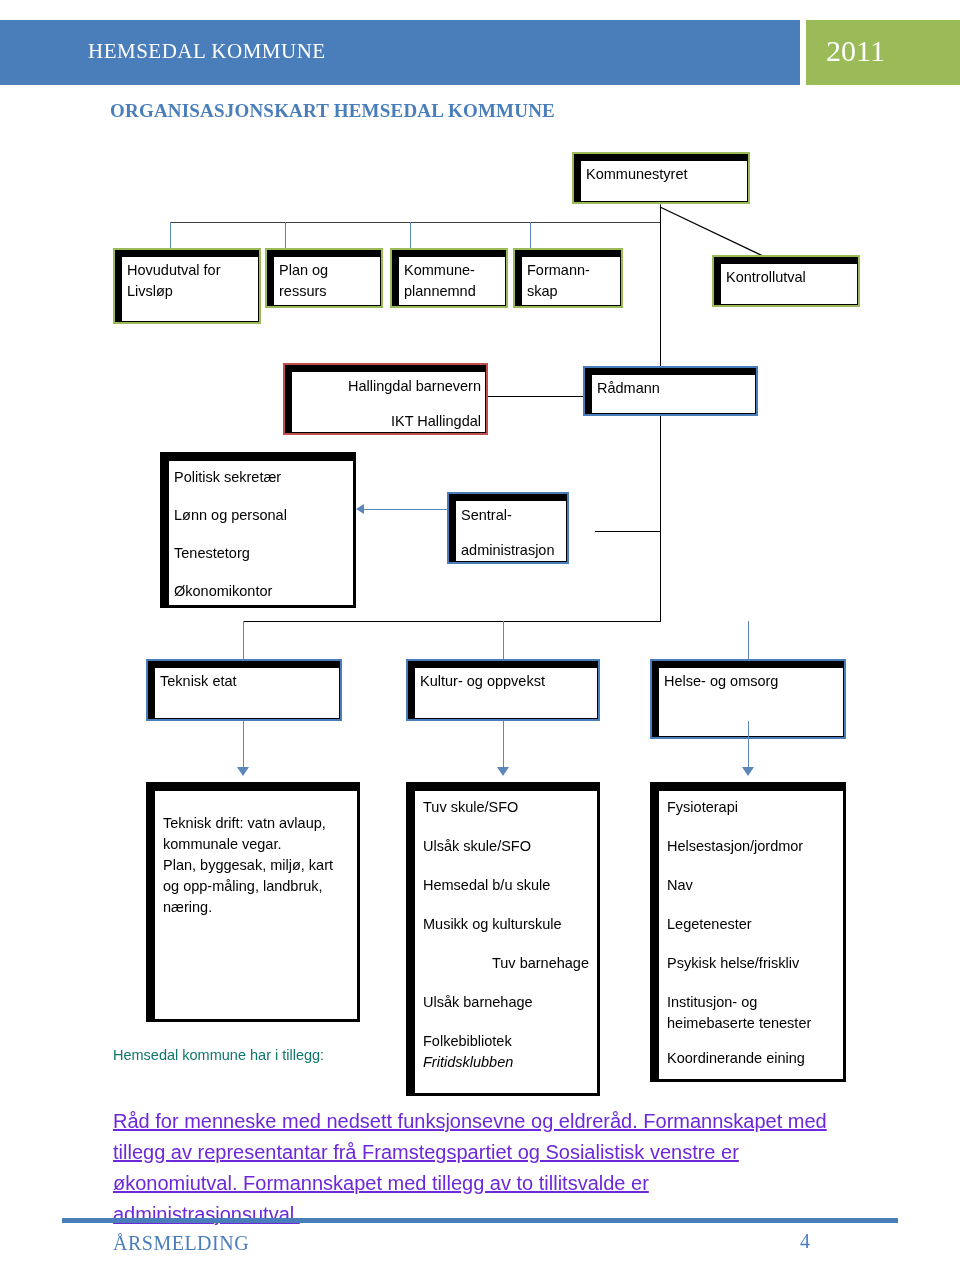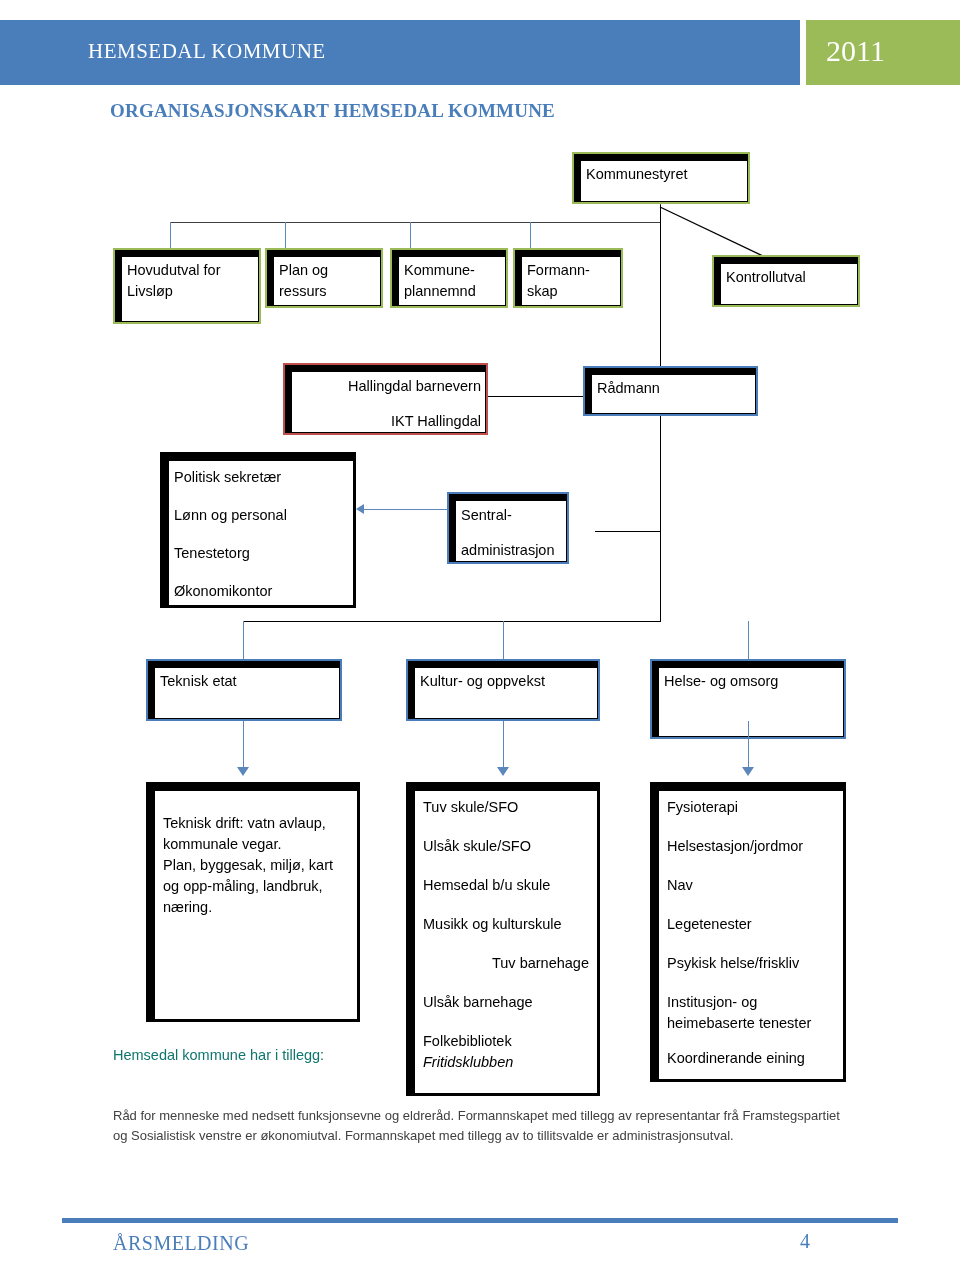--- a/index.html
+++ b/index.html
@@ -121,23 +121,24 @@
     left: 113px; top: 1028px;
     font-size: 14.5px;
     color: #0f766e;
     white-space: nowrap;
     margin-top: 19px;
   }
   .note-body {
     position: absolute;
     left: 113px; top: 1106px;
     width: 728px;
-    font-size: 13px;
-    color: #404040;
+    font-size: 20px;
+    color: #6d28d9;
     line-height: 1.55;
+    text-decoration: underline;
   }
 
   
   .footer-rule {
     position: absolute;
     left: 62px; top: 1218px;
     width: 836px; height: 5px;
     background: #4a7ebb;
   }
   .footer-left {

